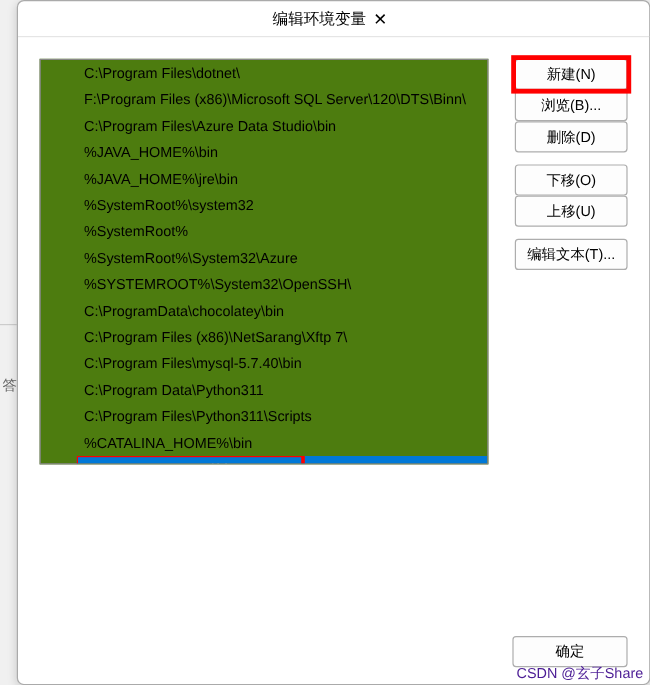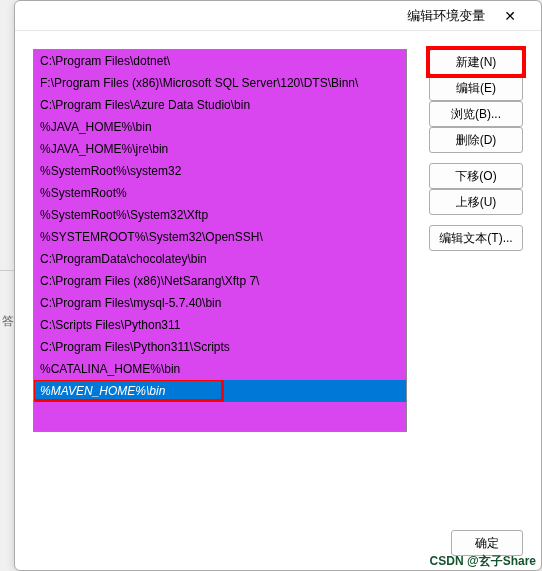--- a/index.html
+++ b/index.html
@@ -1,33 +1,33 @@
 <!DOCTYPE html>
 <html><head>
 <meta charset="utf-8">
 <style>
 * { box-sizing: border-box; margin: 0; padding: 0; }
 body { font-family: "Microsoft YaHei", "Segoe UI", sans-serif; font-size: 12px; background: #f0f0f0; width: 542px; height: 571px; overflow: hidden; }
 .dialog { position: absolute; left: 14px; top: 0; width: 528px; height: 571px; background: #fff; border: 1px solid #aaa; border-radius: 6px; box-shadow: 0 2px 8px rgba(0,0,0,0.15); }
-.titlebar { height: 30px; display: flex; align-items: center; justify-content: flex-end; padding: 0 19px; border-bottom: 1px solid #e5e5e5; gap: 13px; }
+.titlebar { height: 30px; display: flex; align-items: center; justify-content: center; padding: 0 19px; border-bottom: 1px solid #e5e5e5; }
 .titlebar .title { font-size: 13px; }
 .close-x { font-size: 14px; cursor: pointer; padding: 2px 6px; }
 .content { position: absolute; top: 48px; left: 18px; right: 18px; bottom: 62px; }
-.listbox { position: absolute; top: 0; left: 0; width: 374px; height: 383px; border: 1px solid #888; background: #d946ef; overflow: hidden; }
+.listbox { position: absolute; top: 0; left: 0; width: 374px; height: 338px; border: 1px solid #888; background: #4d7c0f; overflow: hidden; padding-left: 30px; }
 .listbox .item { height: 22px; line-height: 22px; padding: 0 6px; white-space: nowrap; overflow: hidden; text-overflow: ellipsis; font-size: 12px; }
 .listbox .item.selected { background: #0078d7; color: #fff; position: relative; font-style: italic; }
 .highlight-box { position: absolute; border: 3px solid #ff0000; pointer-events: none; }
 .hl-item { left: -2px; top: -2px; width: 192px; height: 24px; }
 .sidebtns { position: absolute; top: 0; right: 0; width: 94px; display: flex; flex-direction: column; }
 .sidebtns .spacer { height: 10px; }
 .btn { height: 26px; border: 1px solid #adadad; background: #fdfdfd; border-radius: 3px; font-size: 12px; cursor: pointer; display: flex; align-items: center; justify-content: center; }
 .hl-new { position: absolute; right: 15px; top: 45px; width: 100px; height: 32px; border: 4px solid #ff0000; pointer-events: none; }
 .footer { position: absolute; bottom: 14px; right: 18px; display: flex; gap: 12px; }
-.footer .btn { width: 72px; text-align: right; }
-.watermark { position: absolute; right: 6px; bottom: 1px; font-size: 12px; color: #14532d; pointer-events: none; text-shadow: 0 0 2px #fff; font-weight: bold; }
+.footer .btn { width: 96px; text-align: right; }
+.watermark { position: absolute; right: 6px; bottom: 1px; font-size: 12px; color: #4c1d95; pointer-events: none; text-shadow: 0 0 2px #fff; }
 .bg-line { position: absolute; left: 0; top: 270px; width: 14px; height: 1px; background: #ccc; }
 .bg-char { position: absolute; left: 2px; top: 313px; font-size: 12px; color: #666; }
 </style>
 </head>
 <body>
 
 <div class="bg-line"></div>
 <div class="bg-char">答</div>
 
 <div class="dialog">
@@ -38,34 +38,33 @@
 
   <div class="content">
     <div class="listbox" id="listbox">
         <div class="item">C:\Program Files\dotnet\</div>
         <div class="item">F:\Program Files (x86)\Microsoft SQL Server\120\DTS\Binn\</div>
         <div class="item">C:\Program Files\Azure Data Studio\bin</div>
         <div class="item">%JAVA_HOME%\bin</div>
         <div class="item">%JAVA_HOME%\jre\bin</div>
         <div class="item">%SystemRoot%\system32</div>
         <div class="item">%SystemRoot%</div>
-        <div class="item">%SystemRoot%\System32\Xftp</div>
+        <div class="item">%SystemRoot%\System32\Azure</div>
         <div class="item">%SYSTEMROOT%\System32\OpenSSH\</div>
         <div class="item">C:\ProgramData\chocolatey\bin</div>
         <div class="item">C:\Program Files (x86)\NetSarang\Xftp 7\</div>
         <div class="item">C:\Program Files\mysql-5.7.40\bin</div>
-        <div class="item">C:\Scripts Files\Python311</div>
+        <div class="item">C:\Program Data\Python311</div>
         <div class="item">C:\Program Files\Python311\Scripts</div>
         <div class="item">%CATALINA_HOME%\bin</div>
         <div class="item selected">%MAVEN_HOME%\bin<div class="highlight-box hl-item"></div></div>
       </div>
 
     <div class="sidebtns">
       <button class="btn">新建(N)</button>
-      <button class="btn">编辑(E)</button>
       <button class="btn">浏览(B)...</button>
       <button class="btn">删除(D)</button>
       <div class="spacer"></div>
       <button class="btn">下移(O)</button>
       <button class="btn">上移(U)</button>
       <div class="spacer"></div>
       <button class="btn">编辑文本(T)...</button>
     </div>
   </div>
 

